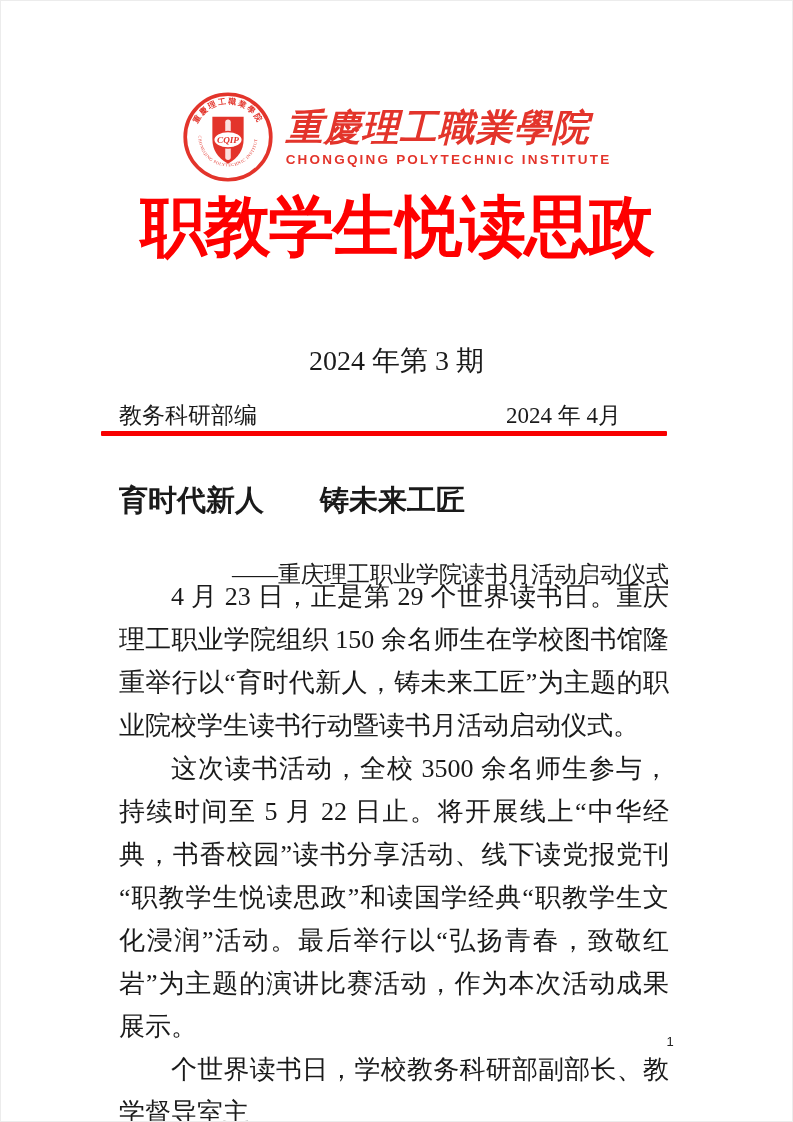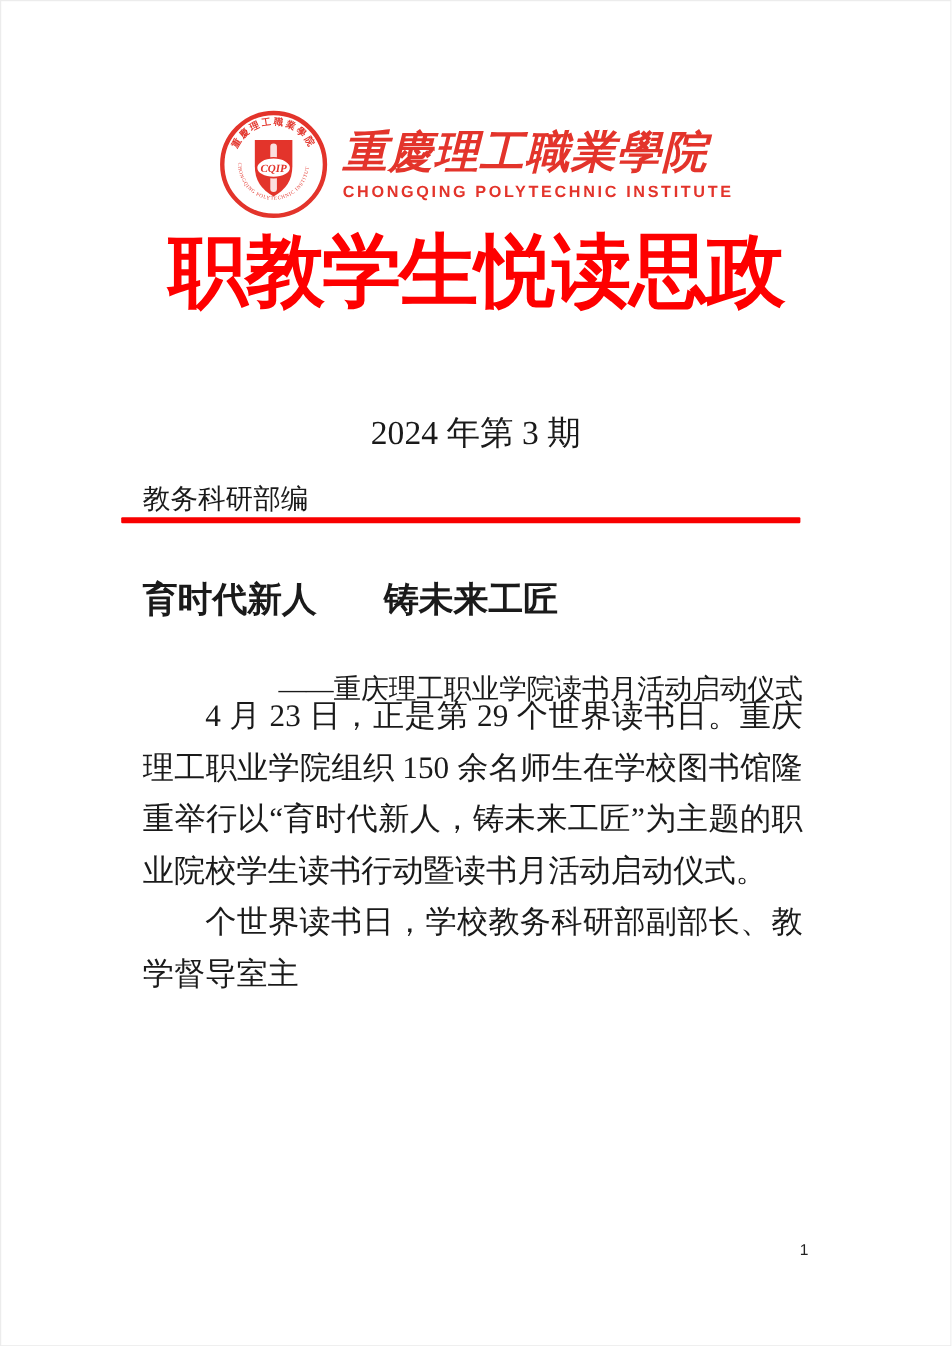--- a/index.html
+++ b/index.html
@@ -171,28 +171,30 @@
     <div class="logo-text-col">
       <div class="logo-name-zh">重慶理工職業學院</div>
       <div class="logo-name-en">CHONGQING POLYTECHNIC INSTITUTE</div>
     </div>
   </div>
 
   <div class="masthead-title">职教学生悦读思政</div>
   <div class="issue-line">2024 年第 3 期</div>
   <div class="editor-row">
     <span class="editor">教务科研部编</span>
+    <span class="date">2024 年 4月</span>
   </div>
   <div class="red-rule"></div>
 
   <div class="article-heading">
     <span>育时代新人</span><span class="gap"></span><span>铸未来工匠</span>
   </div>
   <div class="article-subtitle">——重庆理工职业学院读书月活动启动仪式</div>
 
   <div class="article-body">
     <p>4 月 23 日，正是第 29 个世界读书日。重庆理工职业学院组织 150 余名师生在学校图书馆隆重举行以“育时代新人，铸未来工匠”为主题的职业院校学生读书行动暨读书月活动启动仪式。</p>
+    <p>这次读书活动，全校 3500 余名师生参与，持续时间至 5 月 22 日止。将开展线上“中华经典，书香校园”读书分享活动、线下读党报党刊“职教学生悦读思政”和读国学经典“职教学生文化浸润”活动。最后举行以“弘扬青春，致敬红岩”为主题的演讲比赛活动，作为本次活动成果展示。</p>
     <p>个世界读书日，学校教务科研部副部长、教学督导室主</p>
   </div>
 
   <div class="page-number">1</div>
 
 </div>
 
 </body></html>

